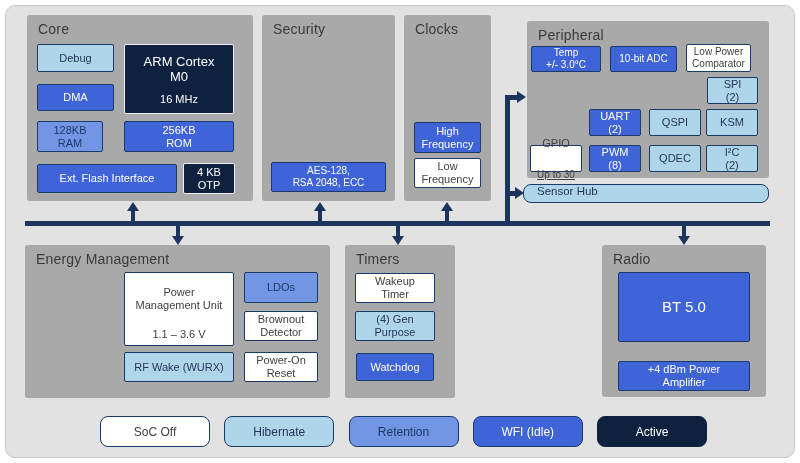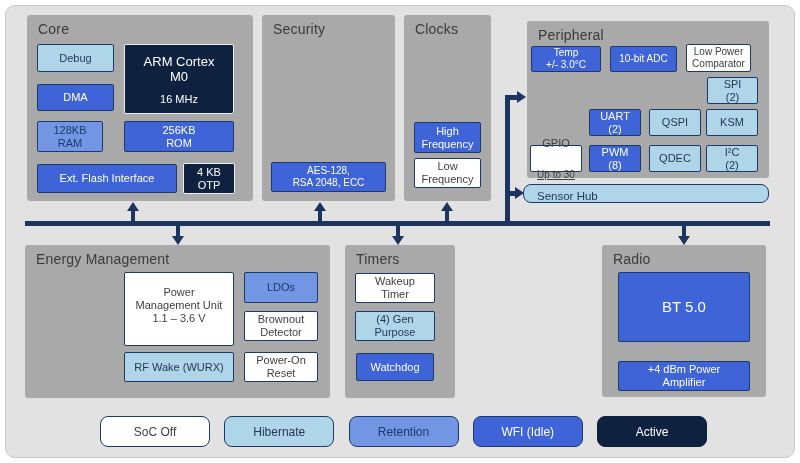--- a/index.html
+++ b/index.html
@@ -16,26 +16,26 @@
   
   .soc-off   { background: #FFFFFF; color: #404040; }
   .hibernate { background: #AFD6E8; color: #24365C; }
   .retention { background: #7296E4; color: #1B3A68; }
   .wfi       { background: #3E64D8; color: #FFFFFF; }
   .active    { background: #0E2240; color: #FFFFFF; border-color: #EFEFEF; }
   
   .arm { justify-content: space-between; padding: 9px 0 7px; }
   .arm .lbl { font-size: 13px; }
   .arm .sub { font-size: 11px; text-align: center; }
-  .pmu { justify-content: space-between; padding: 13px 0 20px; }
+  .pmu { justify-content: space-between; padding: 13px 0 4px; }
   .gpio .lbl { font-size: 11px; }
   .gpio .sub { font-size: 10px; margin-top: 19px; text-decoration: underline; }
   .bt .lbl { font-size: 15px; }
   .tiny .lbl { font-size: 10px; }
-  .sensorhub { position: absolute; display: flex; align-items: flex-end; border: 1.5px solid #1B3A68; border-radius: 8px;
+  .sensorhub { position: absolute; display: flex; align-items: flex-start; border: 1.5px solid #1B3A68; border-radius: 8px;
                padding-left: 13px; }
   .sensorhub .lbl { font-size: 11.5px; }
   
   .bus, .vstem, .hstem { position: absolute; background: #1B355F; }
   .arr { position: absolute; width: 0; height: 0; }
   .arr.up    { border-left: 6px solid transparent; border-right: 6px solid transparent; border-bottom: 9px solid #1B355F; }
   .arr.down  { border-left: 6px solid transparent; border-right: 6px solid transparent; border-top: 9px solid #1B355F; }
   .arr.right { border-top: 6px solid transparent; border-bottom: 6px solid transparent; border-left: 9px solid #1B355F; }
   
   .legend { position: absolute; left: 100px; top: 416px; width: 607px; height: 31px;

